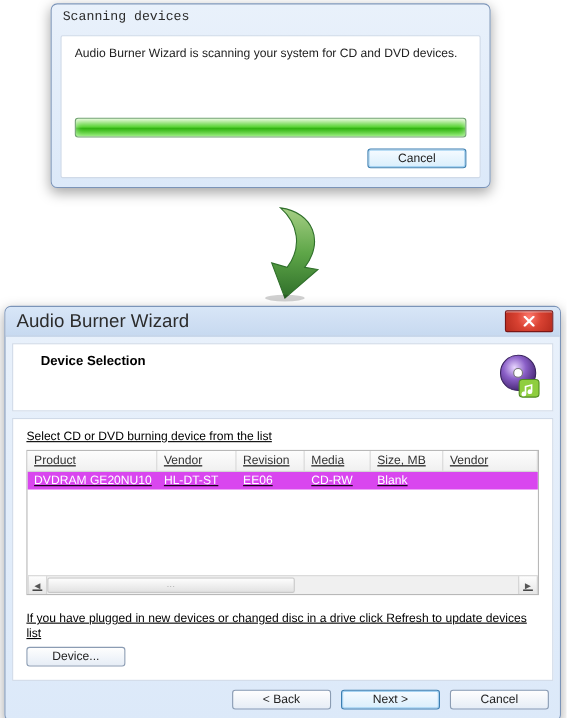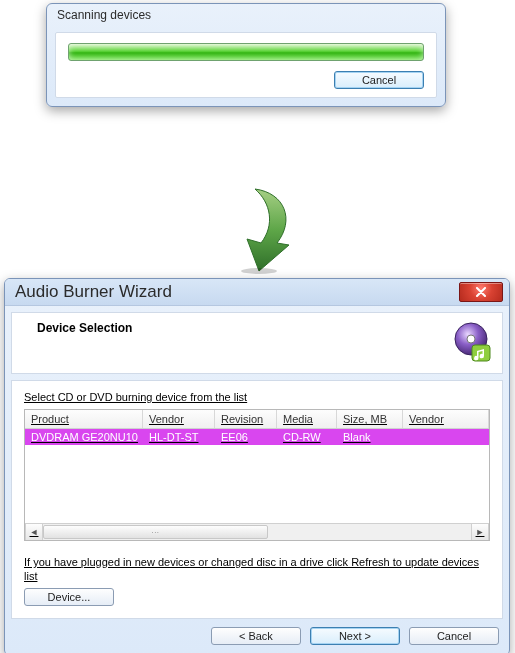--- a/index.html
+++ b/index.html
@@ -22,20 +22,21 @@
     border-radius: 6px;
     box-shadow: 0 4px 12px rgba(0,0,0,.35);
     background: linear-gradient(#e9f1fb, #dce9f9);
     overflow: hidden;
   }
   .dlg1 .titlebar {
     height: 22px;
     padding: 4px 2px 0 10px;
     color: #2b2b2b;
     font-size: 12px;
+    font-family: Liberation Mono, monospace;
   }
   .dlg1 .inner {
     margin: 2px 8px 8px 8px;
     background: #fff;
     border: 1px solid #d0dae8;
     padding: 10px 12px 8px 12px;
     border-radius: 2px;
   }
   .dlg1 .msg {
     min-height: 64px;
@@ -213,20 +214,21 @@
   .footer .btn { margin-left: 6px; }
 </style>
 </head>
 <body>
 
 <div class="dlg1">
   <div class="titlebar">
     <span>Scanning devices</span>
   </div>
   <div class="inner">
+    <div class="msg">Audio Burner Wizard is scanning your system for CD and DVD devices.</div>
     <div class="progress"></div>
     <div class="btnrow">
       <span class="btn primary">Cancel</span>
     </div>
   </div>
 </div>
 
 <div class="arrowwrap">
   <svg viewBox="0 0 90 90" width="90" height="90">
     <defs>

